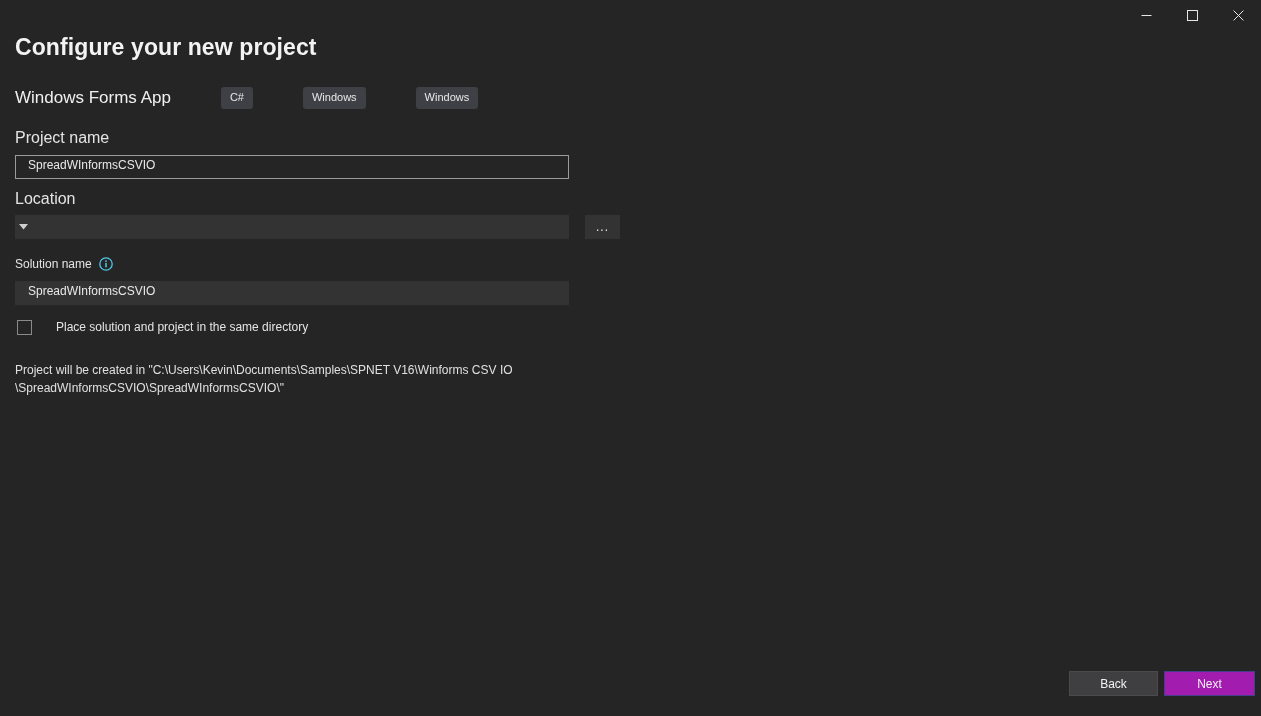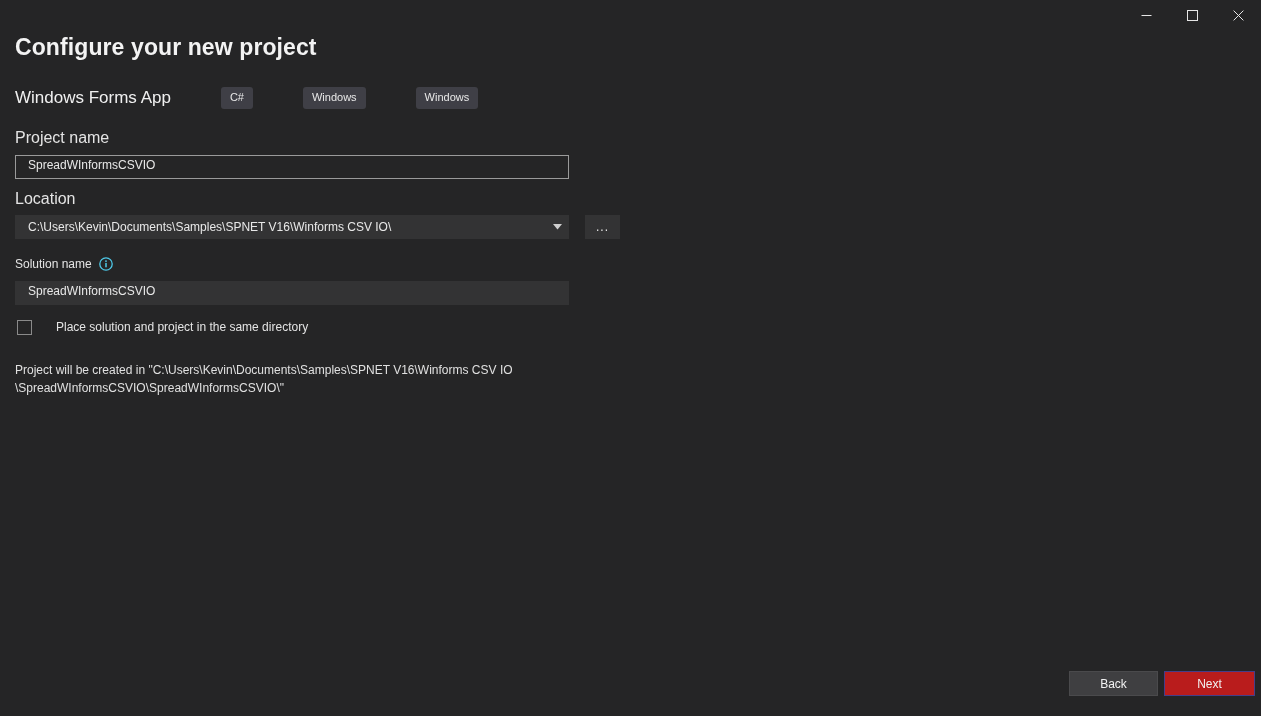--- a/index.html
+++ b/index.html
@@ -208,21 +208,21 @@
   }
   #back-button {
     left: 1053px;
     width: 89px;
     background: #3f3f41;
     border: 1px solid #4a4a4c;
   }
   #next-button {
     left: 1148px;
     width: 91px;
-    background: #b91c1c;
+    background: #a21caf;
     border: 1px solid #453e8a;
   }
 </style>
 </head>
 <body>
 
 <div id="titlebar">
   <div class="winbtn">
     <svg width="11" height="11" viewBox="0 0 11 11" aria-hidden="true">
       <line x1="0.5" y1="5.5" x2="10.5" y2="5.5" stroke="#e6e6e6" stroke-width="1"></line>
@@ -248,21 +248,20 @@
   <span class="tag">C#</span>
   <span class="tag">Windows</span>
   <span class="tag">Windows</span>
 </div>
 
 <label class="field-label" style="top:130px;">Project name</label>
 <input id="project-name-input" class="txtbox" type="text" value="SpreadWInformsCSVIO" style="">
 
 <label class="field-label" style="top:191px;text-align:center;">Location</label>
 <div id="location-combo">
-  <span id="location-combo-text">C:\Users\Kevin\Documents\Samples\SPNET V16\Winforms CSV IO\</span>
   <span id="location-dropdown-arrow">
     <svg width="9" height="6" viewBox="0 0 9 6" aria-hidden="true">
       <polygon points="0,0 9,0 4.5,5.5" fill="#cfcfcf"></polygon>
     </svg>
   </span>
 </div>
 <div id="browse-button">...</div>
 
 <div id="solution-label-row">
   <span id="solution-name-label">Solution name</span>

